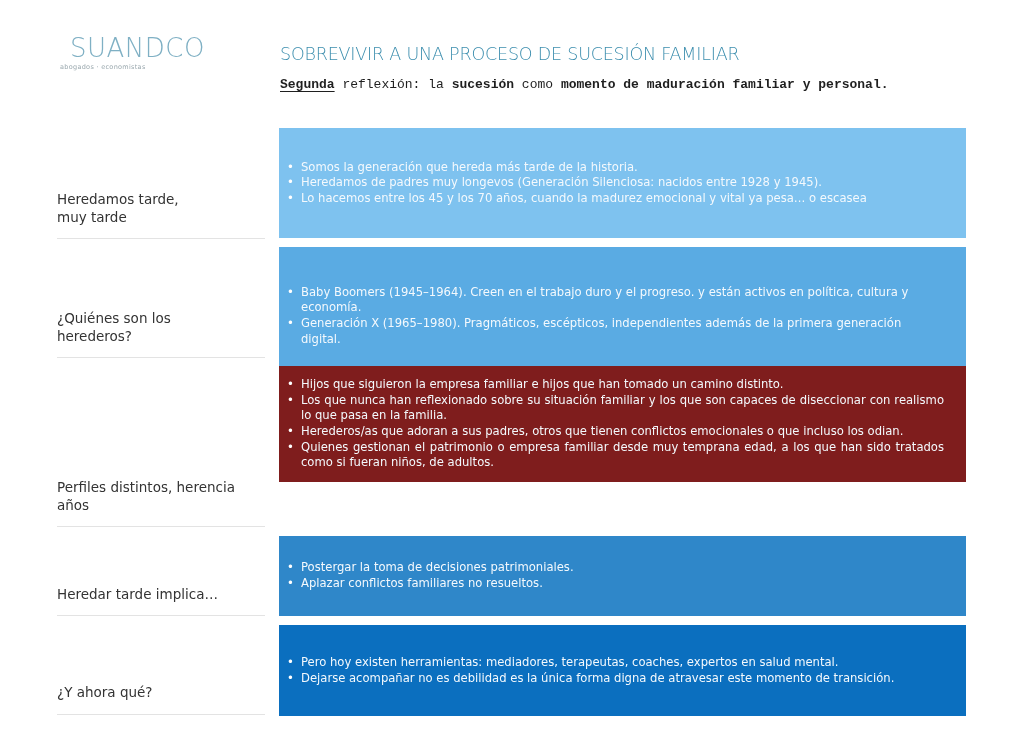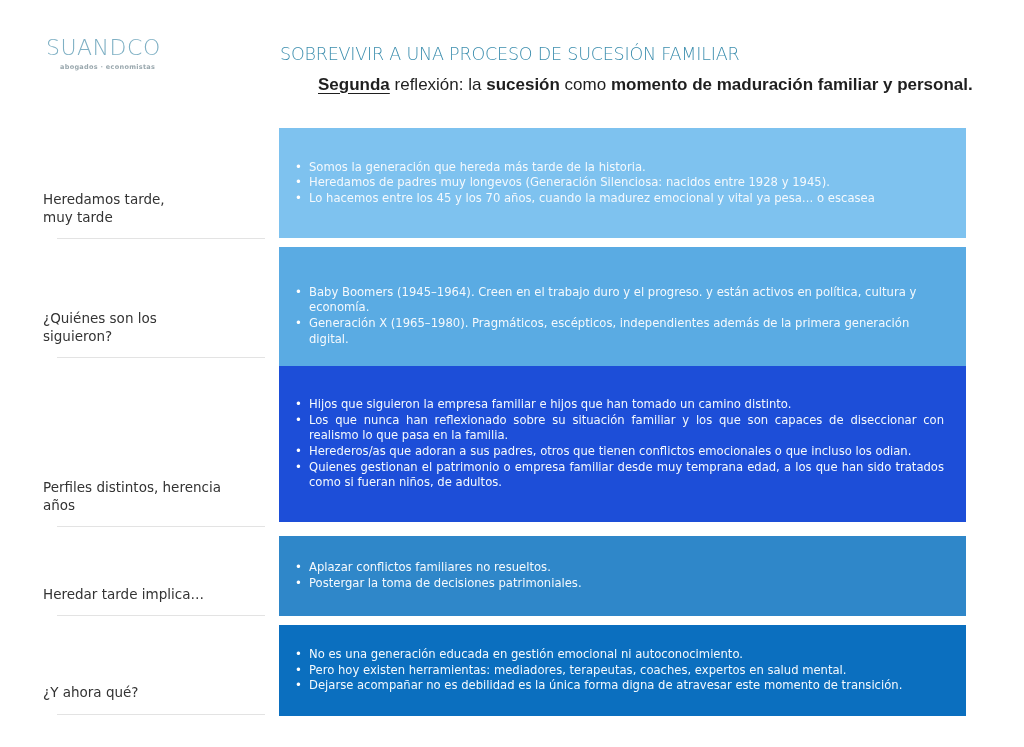--- a/index.html
+++ b/index.html
@@ -1,29 +1,29 @@
 <!DOCTYPE html>
 <html><head>
   <meta charset="utf-8">
   <style>
     * { margin: 0; padding: 0; box-sizing: border-box; }
     html, body { width: 1024px; height: 747px; background: #ffffff; overflow: hidden; }
     body { position: relative; font-family: "Liberation Sans", "DejaVu Sans", sans-serif; color: #2b2b2b; }
 
     .logo { position: absolute; left: 46px; top: 34px; width: 140px; }
-    .logo-main { font-family: "DejaVu Sans", sans-serif; font-weight: 200; font-size: 22px; letter-spacing: 0.5px; color: #7fb0c4; line-height: 28px; }
-    .logo-sub { font-family: "DejaVu Sans", sans-serif; font-size: 6.5px; color: #9aa8ae; margin-top: 1px; margin-left: 14px; letter-spacing: 0.3px; font-weight: bold; }
+    .logo-main { font-family: "DejaVu Sans", sans-serif; font-weight: 200; font-size: 26px; letter-spacing: 0.5px; color: #7fb0c4; line-height: 28px; margin-left: 24px; }
+    .logo-sub { font-family: "DejaVu Sans", sans-serif; font-size: 6.5px; color: #9aa8ae; margin-top: 1px; margin-left: 14px; letter-spacing: 0.3px; }
 
     .kicker { position: absolute; left: 280px; top: 44px; font-family: "DejaVu Sans", sans-serif; font-size: 17.5px; color: #3c8eae; letter-spacing: -0.2px; font-weight: 300; }
-    .subtitle { position: absolute; left: 280px; top: 73px; width: 690px; font-family: Liberation Sans, sans-serif; font-size: 17px; line-height: 23px; color: #1f1f1f; margin-left: 38px; }
+    .subtitle { position: absolute; left: 280px; top: 73px; width: 690px; font-family: Liberation Mono, monospace; font-size: 13px; line-height: 23px; color: #1f1f1f; }
     .subtitle b { font-weight: bold; }
     .subtitle u { text-decoration: underline; text-underline-offset: 3px; }
-    .row-label { position: absolute; left: 43px; width: 208px; font-family: "DejaVu Sans", sans-serif; font-size: 13.5px; line-height: 18px; color: #333333; }
+    .row-label { position: absolute; left: 57px; width: 208px; font-family: "DejaVu Sans", sans-serif; font-size: 13.5px; line-height: 18px; color: #333333; }
     .row-rule { position: absolute; left: 57px; width: 208px; height: 1px; background: #e3e3e3; }
-    .box { position: absolute; left: 279px; width: 687px; color: #f4f9fd; font-family: "DejaVu Sans", sans-serif; font-size: 11.6px; line-height: 15.6px; display: flex; align-items: center; padding: 0 22px 0 12px; }
+    .box { position: absolute; left: 279px; width: 687px; color: #f4f9fd; font-family: "DejaVu Sans", sans-serif; font-size: 11.6px; line-height: 15.6px; display: flex; align-items: center; padding: 0 22px 0 4px; }
     .box ul { list-style: none; width: 100%; }
     .box li { position: relative; padding-left: 18px; }
     .box li::before { content: "•"; position: absolute; left: 4px; top: 0; color: #ffffff; }
     .box.justify li { text-align: justify; }
   </style>
 </head>
 <body>
 
 <div class="logo">
   <div class="logo-main">SUANDCO</div>
@@ -41,57 +41,56 @@
   <div class="box" style="top:128px; height:110px; background:#7ec2ef;">
     <ul>
       <li>Somos la generación que hereda más tarde de la historia.</li>
       <li>Heredamos de padres muy longevos (Generación Silenciosa: nacidos entre 1928 y 1945).</li>
       <li>Lo hacemos entre los 45 y los 70 años, cuando la madurez emocional y vital ya pesa… o escasea</li>
     </ul>
   </div>
 </div>
 
 <div>
-  <div class="row-label" style="top:309px; width:150px;">¿Quiénes son los siguieron?</div>
+  <div class="row-label" style="top:309px; width:150px;">¿Quiénes son los herederos?</div>
   <div class="row-rule" style="top:357px;"></div>
   <div class="box" style="top:247px; height:138px; background:#5aabe3;">
     <ul>
       <li>Baby Boomers (1945–1964). Creen en el trabajo duro y el progreso. y están activos en política, cultura y economía.</li>
       <li>Generación X (1965–1980). Pragmáticos, escépticos, independientes además de la primera generación digital.</li>
     </ul>
   </div>
 </div>
 
 <div>
   <div class="row-label" style="top:478px;">Perfiles distintos, herencia años</div>
   <div class="row-rule" style="top:526px;"></div>
-  <div class="box justify" style="top:366px; height:156px; background:#1d4ed8;">
+  <div class="box justify" style="top:366px; height:116px; background:#7f1d1d;">
     <ul>
       <li>Hijos que siguieron la empresa familiar e hijos que han tomado un camino distinto.</li>
       <li>Los que nunca han reflexionado sobre su situación familiar y los que son capaces de diseccionar con realismo lo que pasa en la familia.</li>
       <li>Herederos/as que adoran a sus padres, otros que tienen conflictos emocionales o que incluso los odian.</li>
       <li>Quienes gestionan el patrimonio o empresa familiar desde muy temprana edad, a los que han sido tratados como si fueran niños, de adultos.</li>
     </ul>
   </div>
 </div>
 
 <div>
   <div class="row-label" style="top:585px;">Heredar tarde implica…</div>
   <div class="row-rule" style="top:615px;"></div>
   <div class="box" style="top:536px; height:80px; background:#2f87c9;">
     <ul>
+      <li>Postergar la toma de decisiones patrimoniales.</li>
       <li>Aplazar conflictos familiares no resueltos.</li>
-      <li>Postergar la toma de decisiones patrimoniales.</li>
     </ul>
   </div>
 </div>
 
 <div>
   <div class="row-label" style="top:683px;">¿Y ahora qué?</div>
   <div class="row-rule" style="top:714px;"></div>
   <div class="box" style="top:625px; height:91px; background:#0b6fbf;">
     <ul>
-      <li>No es una generación educada en gestión emocional ni autoconocimiento.</li>
       <li>Pero hoy existen herramientas: mediadores, terapeutas, coaches, expertos en salud mental.</li>
       <li>Dejarse acompañar no es debilidad es la única forma digna de atravesar este momento de transición.</li>
     </ul>
   </div>
 </div>
 
 </body></html>

